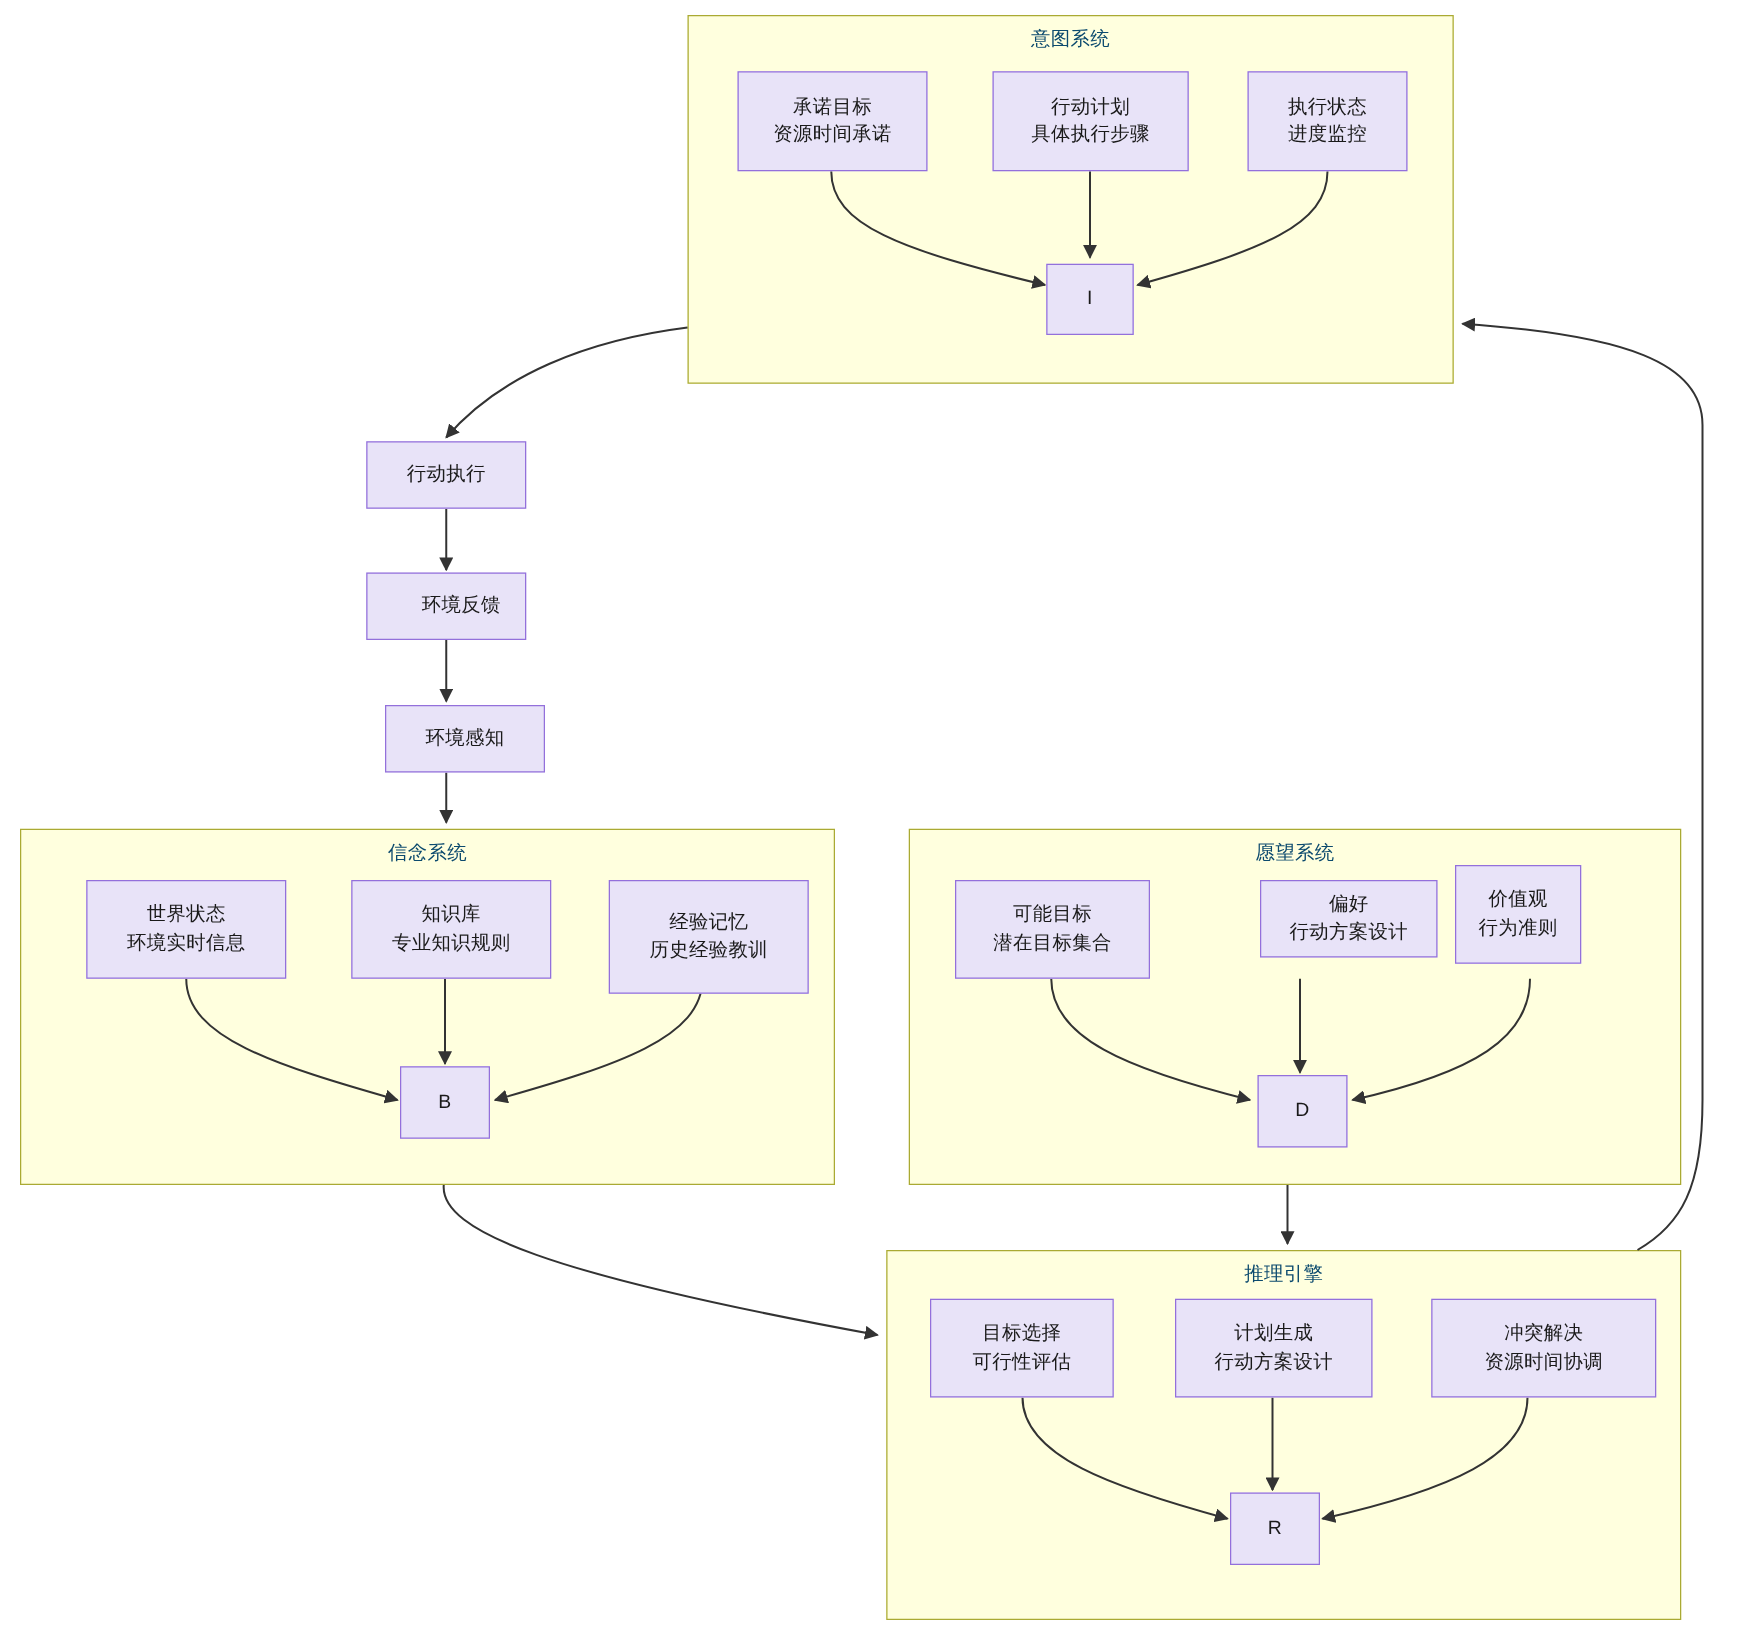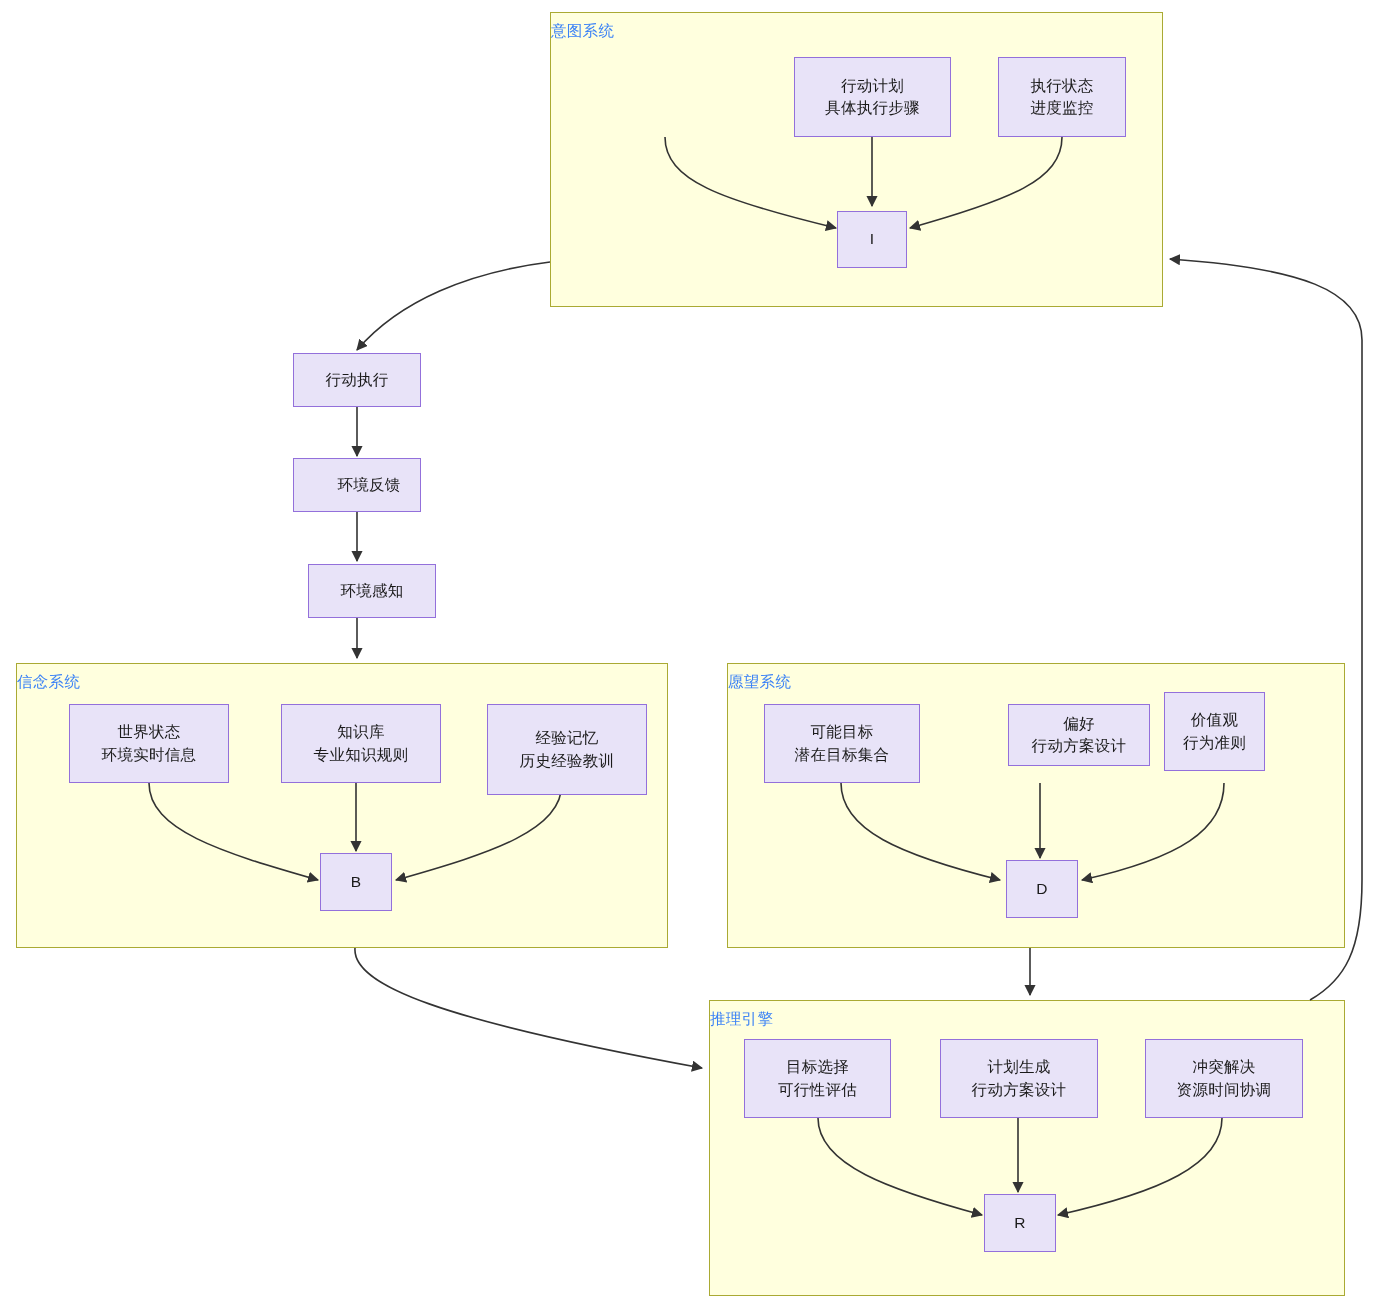--- a/index.html
+++ b/index.html
@@ -29,22 +29,23 @@
     position: absolute;
     background: #ffffde;
     border: 1px solid #aaaa33;
     box-sizing: border-box;
   }
   .cluster-title {
     position: absolute;
     top: 8px;
     left: 0;
     right: 0;
+    text-align: center;
     font-size: 15.5px;
-    color: #3b82f6;
+    color: #0c4a6e;
     letter-spacing: 0.3px;
   }
   .node {
     position: absolute;
     background: #e8e3f8;
     border: 1px solid #9370db;
     box-sizing: border-box;
     display: flex;
     flex-direction: column;
     align-items: center;
@@ -114,20 +115,24 @@
       <path d="M 1030,948 L 1030,995"></path>
 
       <path d="M 818,1118 C 818,1165 890,1190 982,1215"></path>
       <path d="M 1018,1118 L 1018,1192"></path>
       <path d="M 1222,1118 C 1222,1165 1160,1192 1058,1215"></path>
 
       <path d="M 1310,1000 C 1345,980 1362,950 1362,880 L 1362,340 C 1362,290 1300,268 1170,259"></path>
     </g>
   </svg>
 
+  <div class="node" style="left:590px; top:57px; width:152px; height:80px;">
+    <span>承诺目标</span>
+    <span class="l2">资源时间承诺</span>
+  </div>
   <div class="node" style="left:794px; top:57px; width:157px; height:80px;font-family:Liberation Serif, serif;">
     <span>行动计划</span>
     <span class="l2">具体执行步骤</span>
   </div>
   <div class="node" style="left:998px; top:57px; width:128px; height:80px;">
     <span>执行状态</span>
     <span class="l2">进度监控</span>
   </div>
   <div class="node hub" style="left:837px; top:211px; width:70px; height:57px;">
     <span>I</span>
@@ -176,21 +181,21 @@
   </div>
 
   <div class="node" style="left:744px; top:1039px; width:147px; height:79px;">
     <span>目标选择</span>
     <span class="l2">可行性评估</span>
   </div>
   <div class="node" style="left:940px; top:1039px; width:158px; height:79px;">
     <span>计划生成</span>
     <span class="l2">行动方案设计</span>
   </div>
-  <div class="node" style="left:1145px; top:1039px; width:158px; height:79px;">
+  <div class="node" style="left:1145px; top:1039px; width:180px; height:79px;">
     <span>冲突解决</span>
     <span class="l2">资源时间协调</span>
   </div>
   <div class="node hub" style="left:984px; top:1194px; width:72px; height:58px;">
     <span>R</span>
   </div>
 
 </div>
 
 </body></html>

